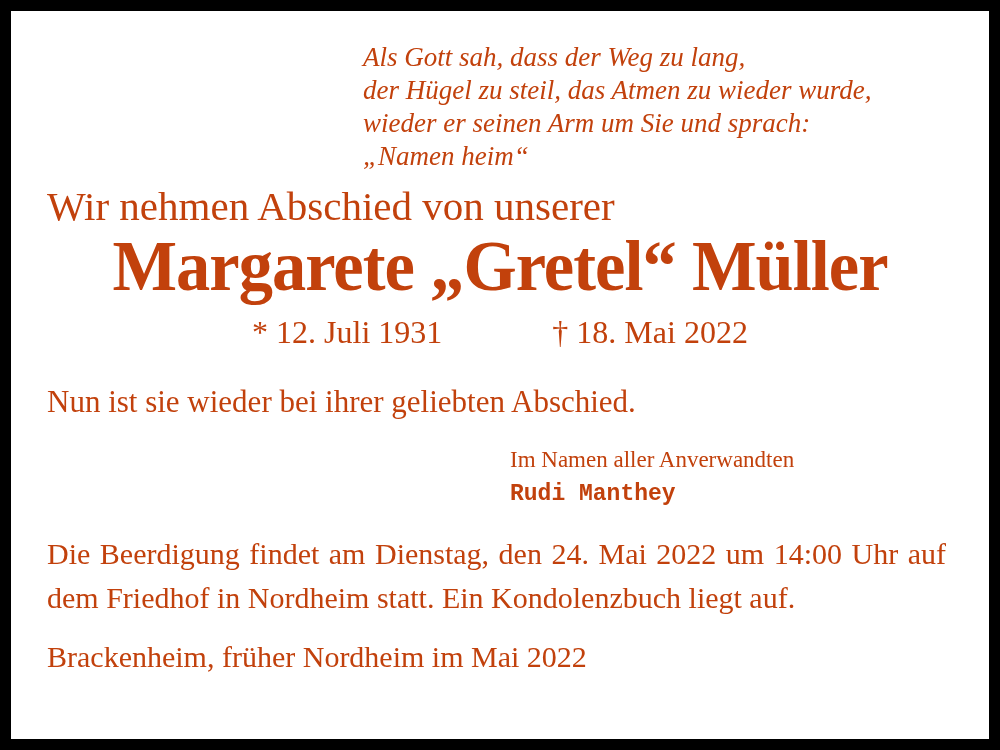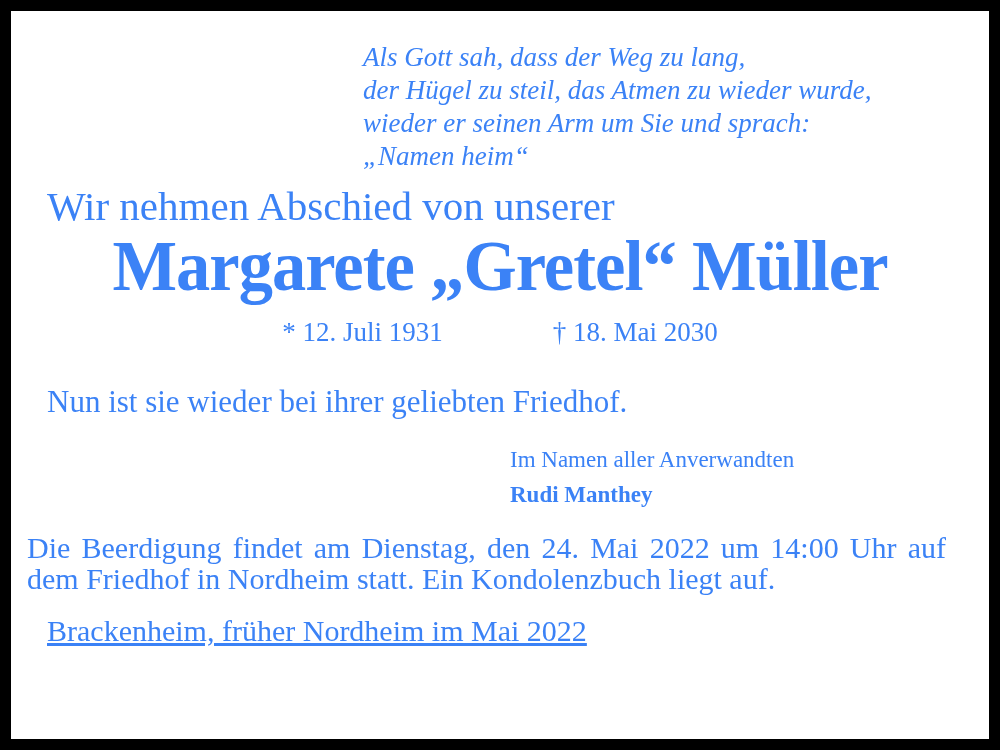--- a/index.html
+++ b/index.html
@@ -12,21 +12,21 @@
     width: 1000px;
     height: 750px;
     background: #000;
   }
   .frame {
     position: absolute;
     inset: 0;
     box-sizing: border-box;
     border: 11px solid #000000;
     background: #ffffff;
-    color: #3b82f6;
+    color: #c2410c;
     font-family: "Liberation Serif", "DejaVu Serif", serif;
     overflow: hidden;
   }
   .poem {
     margin: 30px 0 0 352px;
     font-style: italic;
     font-size: 27px;
     line-height: 33px;
     white-space: nowrap;
   }
@@ -44,48 +44,48 @@
     letter-spacing: -1px;
     white-space: nowrap;
     transform: scaleX(0.95);
     transform-origin: 50% 50%;
   }
   .dates {
     margin-top: 8px;
     display: flex;
     justify-content: center;
     gap: 110px;
-    font-size: 27px;
+    font-size: 32px;
     line-height: 36px;
   }
   .tribute {
     margin: 34px 0 0 36px;
     font-size: 31px;
     line-height: 36px;
   }
   .mourners {
     margin: 22px 0 0 499px;
     font-size: 23px;
     line-height: 35px;
   }
   .mourners .mourner-name {
     font-weight: 700;
+    font-family: Liberation Mono, monospace;
   }
   .funeral {
-    margin: 20px 43px 0 16px;
+    margin: 20px 43px 0 36px;
     font-size: 30px;
-    line-height: 31px;
+    line-height: 44px;
     text-align: justify;
     text-align-last: left;
   }
   .place {
     margin: 18px 0 16px 36px;
     font-size: 30px;
     line-height: 38px;
-    text-decoration: underline;
   }
 </style>
 </head>
 <body>
 
 <div class="stage">
   <div class="frame">
 
     <div class="poem">
       <div>Als Gott sah, dass der Weg zu lang,</div>
@@ -93,24 +93,24 @@
       <div>wieder er seinen Arm um Sie und sprach:</div>
       <div>„Namen heim“</div>
     </div>
 
     <div class="intro">Wir nehmen Abschied von unserer</div>
 
     <h1 class="name">Margarete „Gretel“ Müller</h1>
 
     <div class="dates">
       <span>* 12. Juli 1931</span>
-      <span>† 18. Mai 2030</span>
+      <span>† 18. Mai 2022</span>
     </div>
 
-    <div class="tribute">Nun ist sie wieder bei ihrer geliebten Friedhof.</div>
+    <div class="tribute">Nun ist sie wieder bei ihrer geliebten Abschied.</div>
 
     <div class="mourners">
       <div>Im Namen aller Anverwandten</div>
       <div class="mourner-name">Rudi Manthey</div>
     </div>
 
     <p class="funeral">Die Beerdigung findet am Dienstag, den 24. Mai 2022 um 14:00 Uhr auf dem Friedhof in Nordheim statt. Ein Kondolenzbuch liegt auf.</p>
 
     <div class="place">Brackenheim, früher Nordheim im Mai 2022</div>
 

